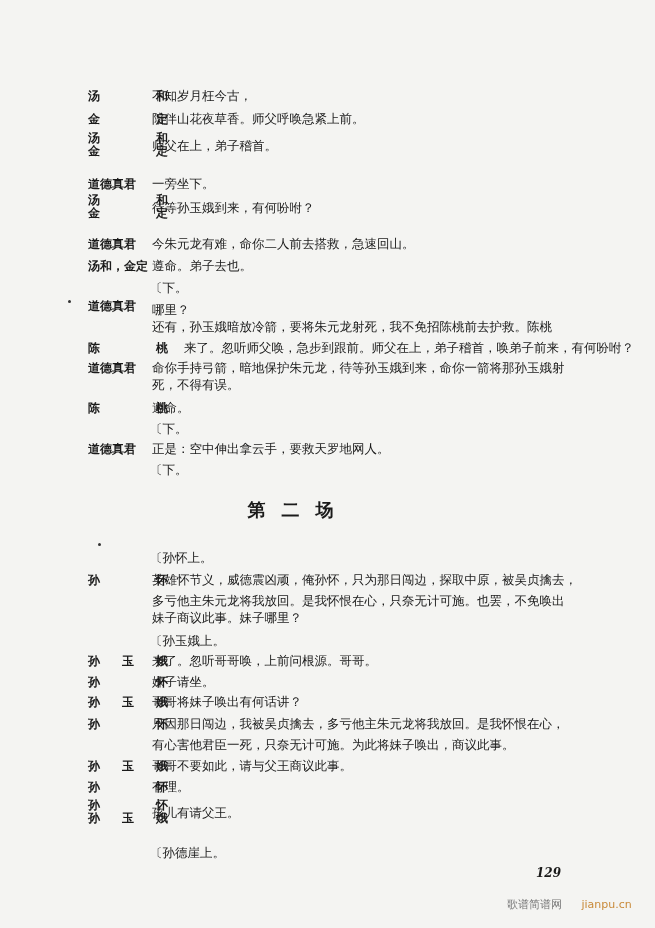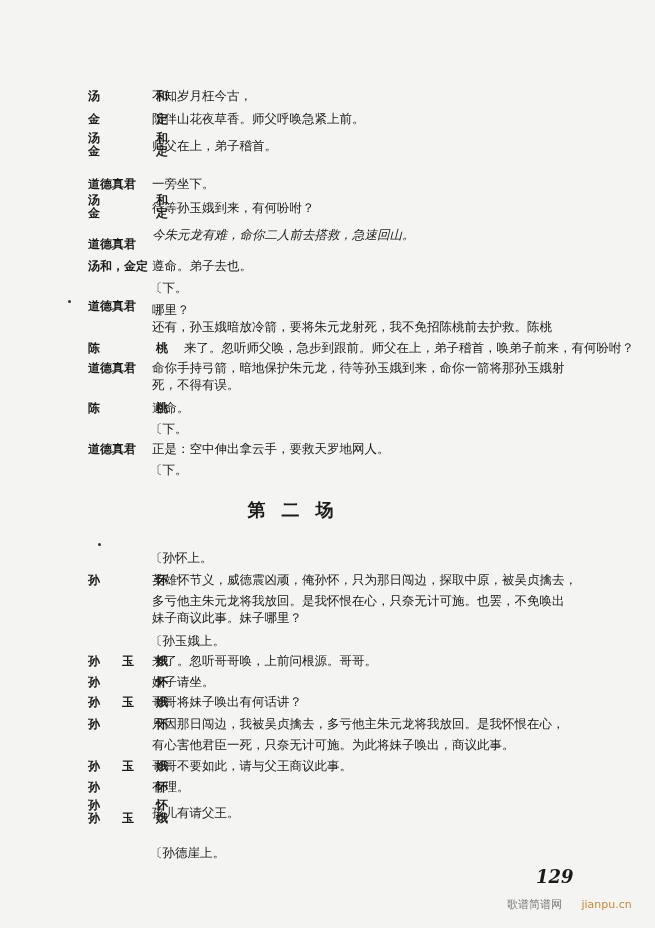--- a/index.html
+++ b/index.html
@@ -9,21 +9,21 @@
     font-family:"DejaVu Serif","Liberation Serif",serif;
     color:#1a1a1a;
   }
   .page { position:absolute; left:0; top:0; width:655px; height:928px; }
   .spk { position:absolute; left:88px; width:78px; font-weight:bold; font-family:"DejaVu Sans","Liberation Sans",sans-serif; font-size:12px; }
   .spk2 { display:flex; justify-content:space-between; width:48px; }
   .spk3 { display:flex; justify-content:space-between; width:50px; }
   .txt { position:absolute; left:152px; font-size:12.5px; line-height:17px; white-space:nowrap; }
   .stage { position:absolute; left:150px; font-size:12.5px; }
   .title { position:absolute; left:0; width:597px; top:498px; text-align:center; font-size:18px; font-weight:bold; letter-spacing:16px; font-family:"DejaVu Sans","Liberation Sans",sans-serif; }
-  .pagenum { position:absolute; left:536px; top:866px; font-size:18px; font-weight:bold; font-style:italic; }
+  .pagenum { position:absolute; left:536px; top:866px; font-size:12px; font-weight:bold; font-style:italic; }
   .wm { position:absolute; left:507px; top:897px; font-size:11px; color:#777; font-family:"DejaVu Sans","Liberation Sans",sans-serif; }
   .wm span.en { color:#c98a3a;padding-left:16px; }
   .dot { position:absolute; width:3px; height:3px; background:#333; border-radius:50%; }
   .stack { line-height:13px; }
 </style>
 </head>
 <body>
 
 <div class="page">
   <div id="scene1">
@@ -73,21 +73,21 @@
           <span>金</span>
           <span>定</span>
         </div>
       </div>
       <div class="txt" style="top: 199px;">
         <div>待等孙玉娥到来，有何吩咐？</div>
       </div>
       <div class="spk" style="top: 236px;">
         <div>道德真君</div>
       </div>
-      <div class="txt" style="top: 226px; font-style: italic;">
+      <div class="txt" style="top: 235px;">
         <div>今朱元龙有难，命你二人前去搭救，急速回山。</div>
       </div>
       <div class="spk" style="top: 258px;">
         <div>汤和，金定</div>
       </div>
       <div class="txt" style="top: 257px;">
         <div>遵命。弟子去也。</div>
       </div>
       <div class="stage" style="top: 280px;">〔下。</div>
       <div class="spk" style="top: 298px;">

